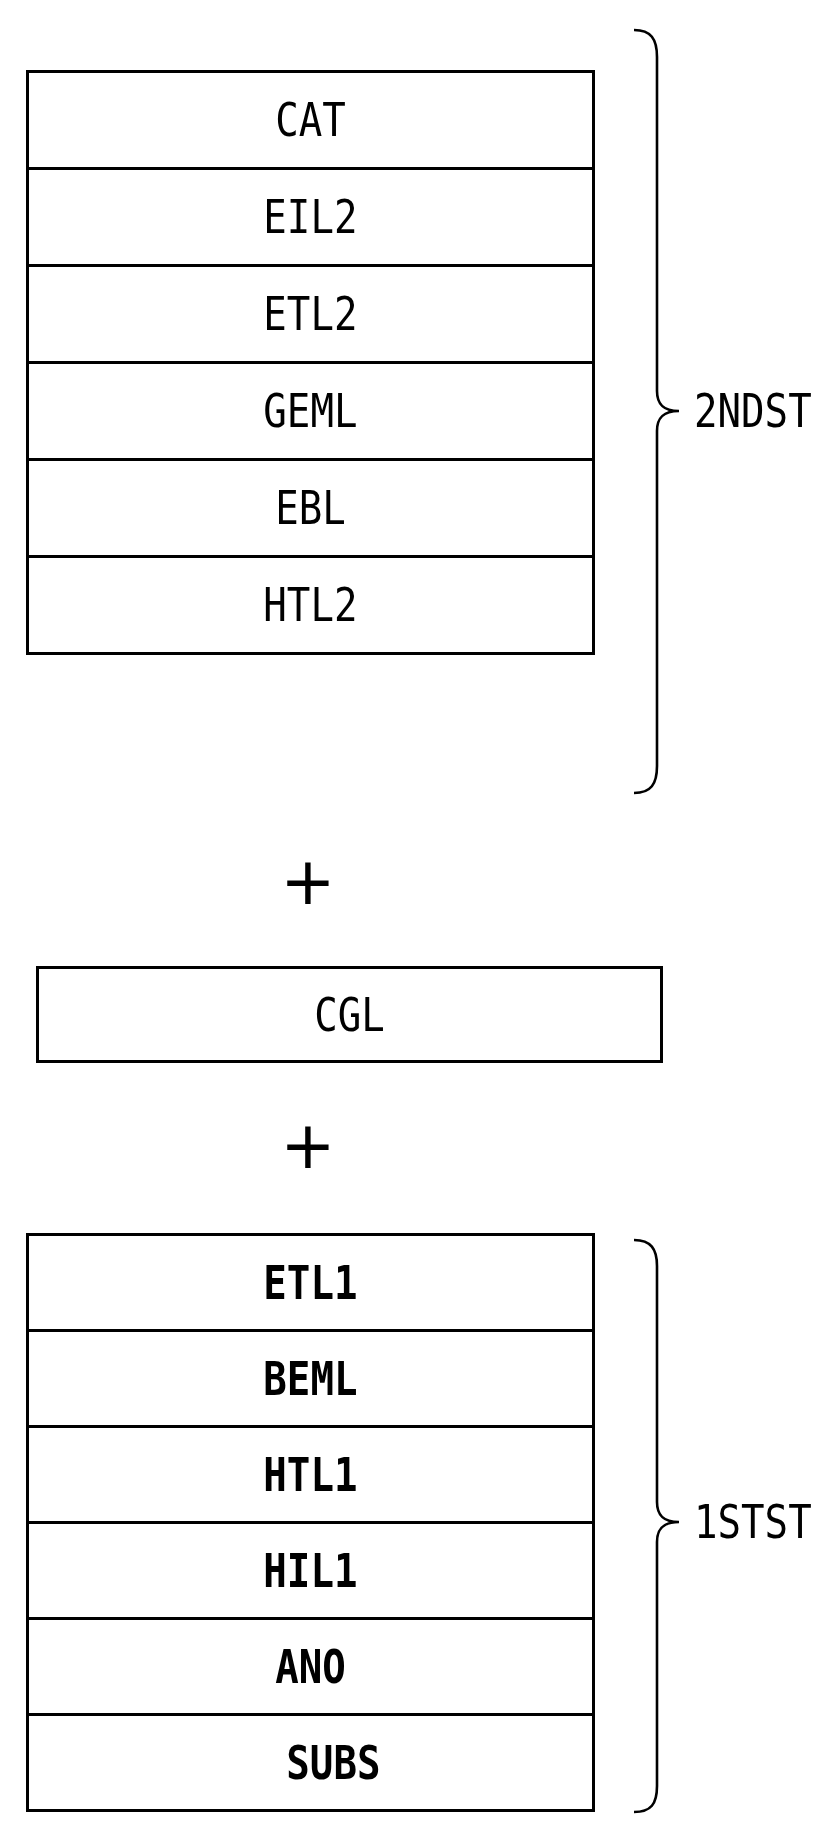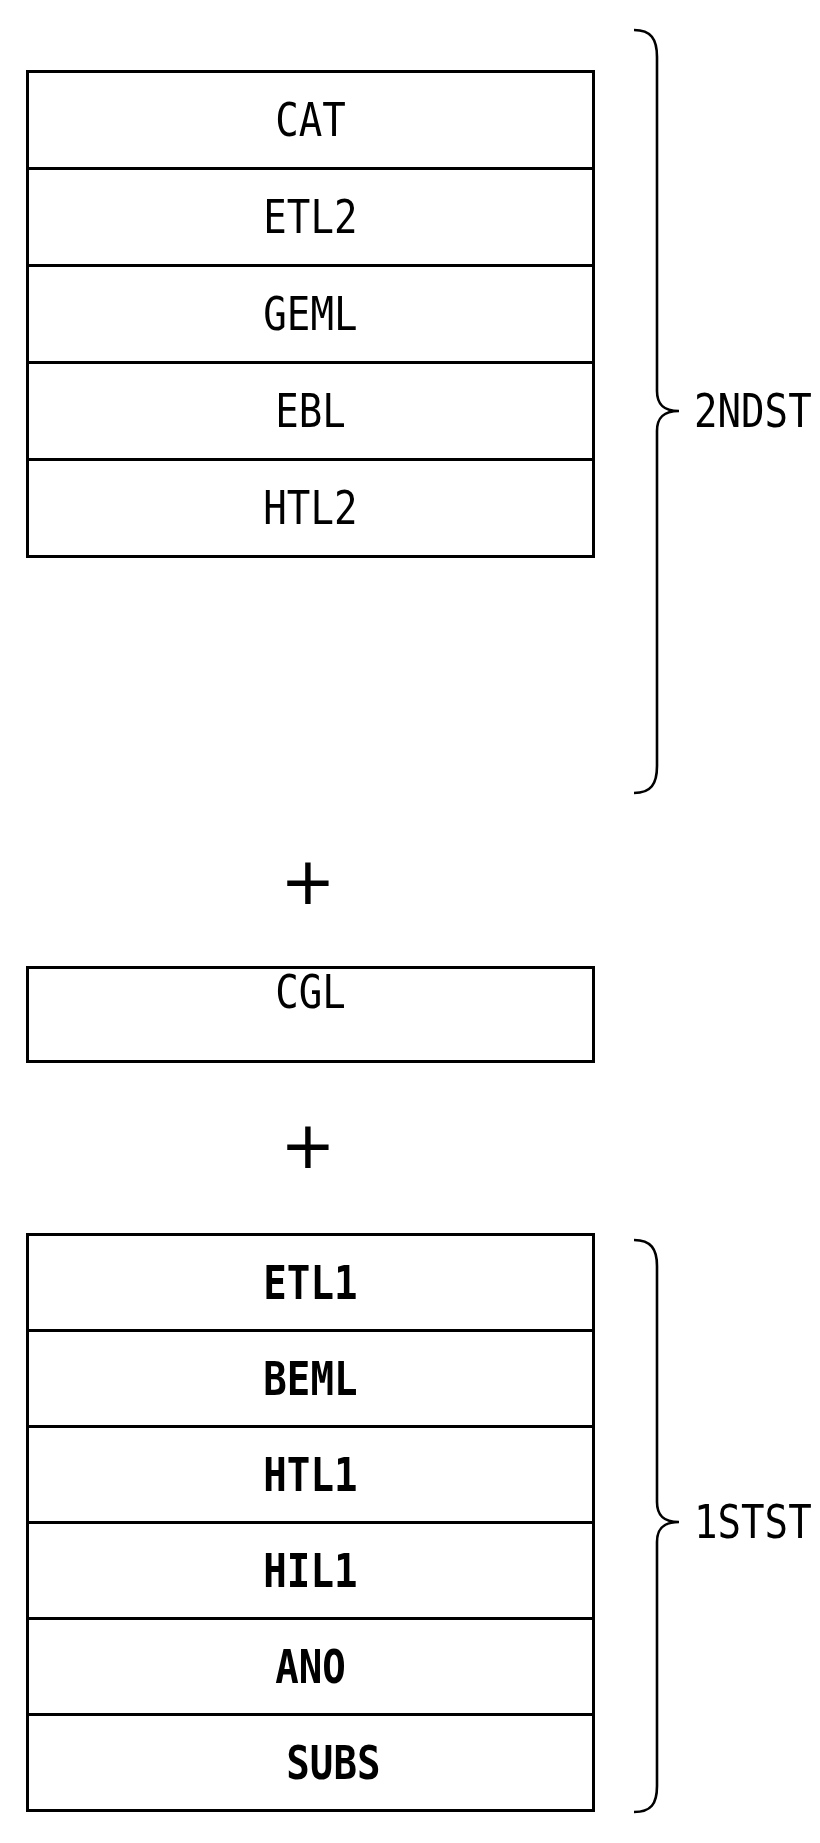--- a/index.html
+++ b/index.html
@@ -38,29 +38,29 @@
     box-sizing: border-box;
   }
   .stack-2nd .layer { height: 97px; }
   .stack-1st .layer { height: 96px; }
   .stack .layer:last-child { border-bottom: none; }
   .stack-2nd .layer:last-child { height: 94px; }
   .stack-1st .layer:last-child { height: 93px; padding-left: 45px; }
   
   .single-box {
     position: absolute;
-    left: 26px;
+    left: 36px;
     top: 966px;
-    width: 569px;
+    width: 627px;
     height: 97px;
     border: 3px solid #000;
     background: #fff;
     box-sizing: border-box;
     display: flex;
-    align-items: flex-start;
+    align-items: center;
     justify-content: center;
   }
   
   .lbl {
     font-family: "DejaVu Sans Mono", monospace;
     font-size: 46px;
     color: #000;
     white-space: nowrap;
     transform: scaleX(0.85);
     transform-origin: center center;
@@ -108,20 +108,23 @@
 </head>
 <body>
 
 <div class="figure">
 
   <div class="stack stack-2nd">
     <div class="layer">
         <span class="lbl">CAT</span>
       </div>
     <div class="layer">
+        <span class="lbl">EIL2</span>
+      </div>
+    <div class="layer">
         <span class="lbl">ETL2</span>
       </div>
     <div class="layer">
         <span class="lbl">GEML</span>
       </div>
     <div class="layer">
         <span class="lbl">EBL</span>
       </div>
     <div class="layer">
         <span class="lbl">HTL2</span>

